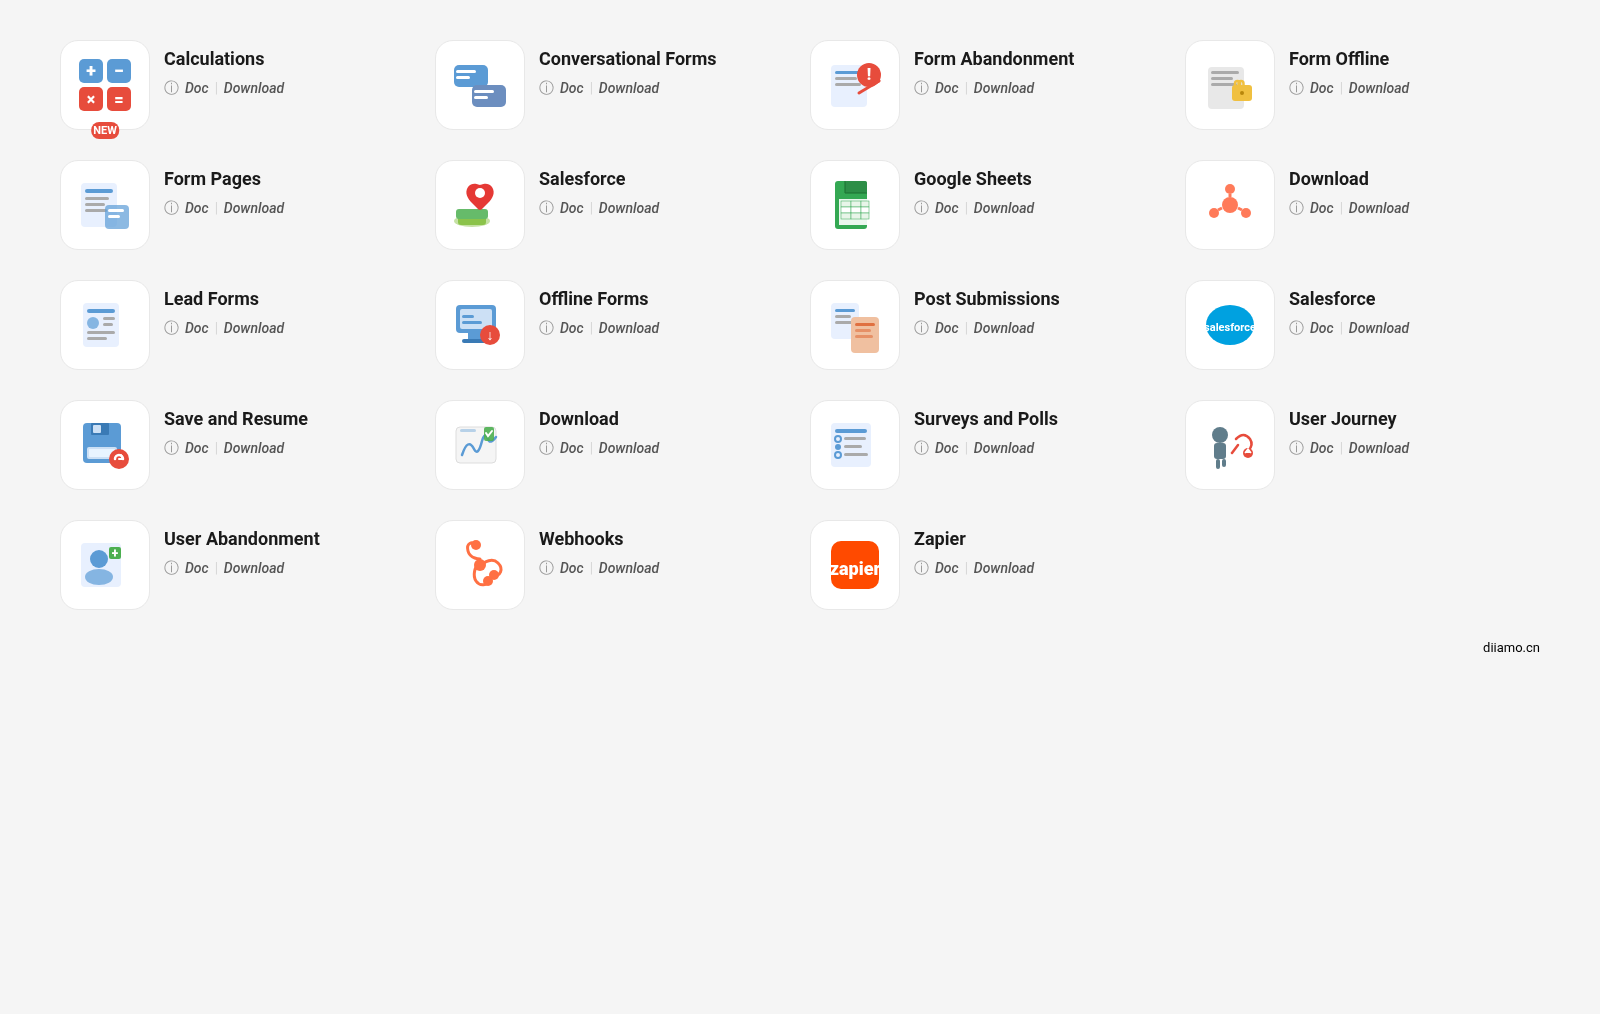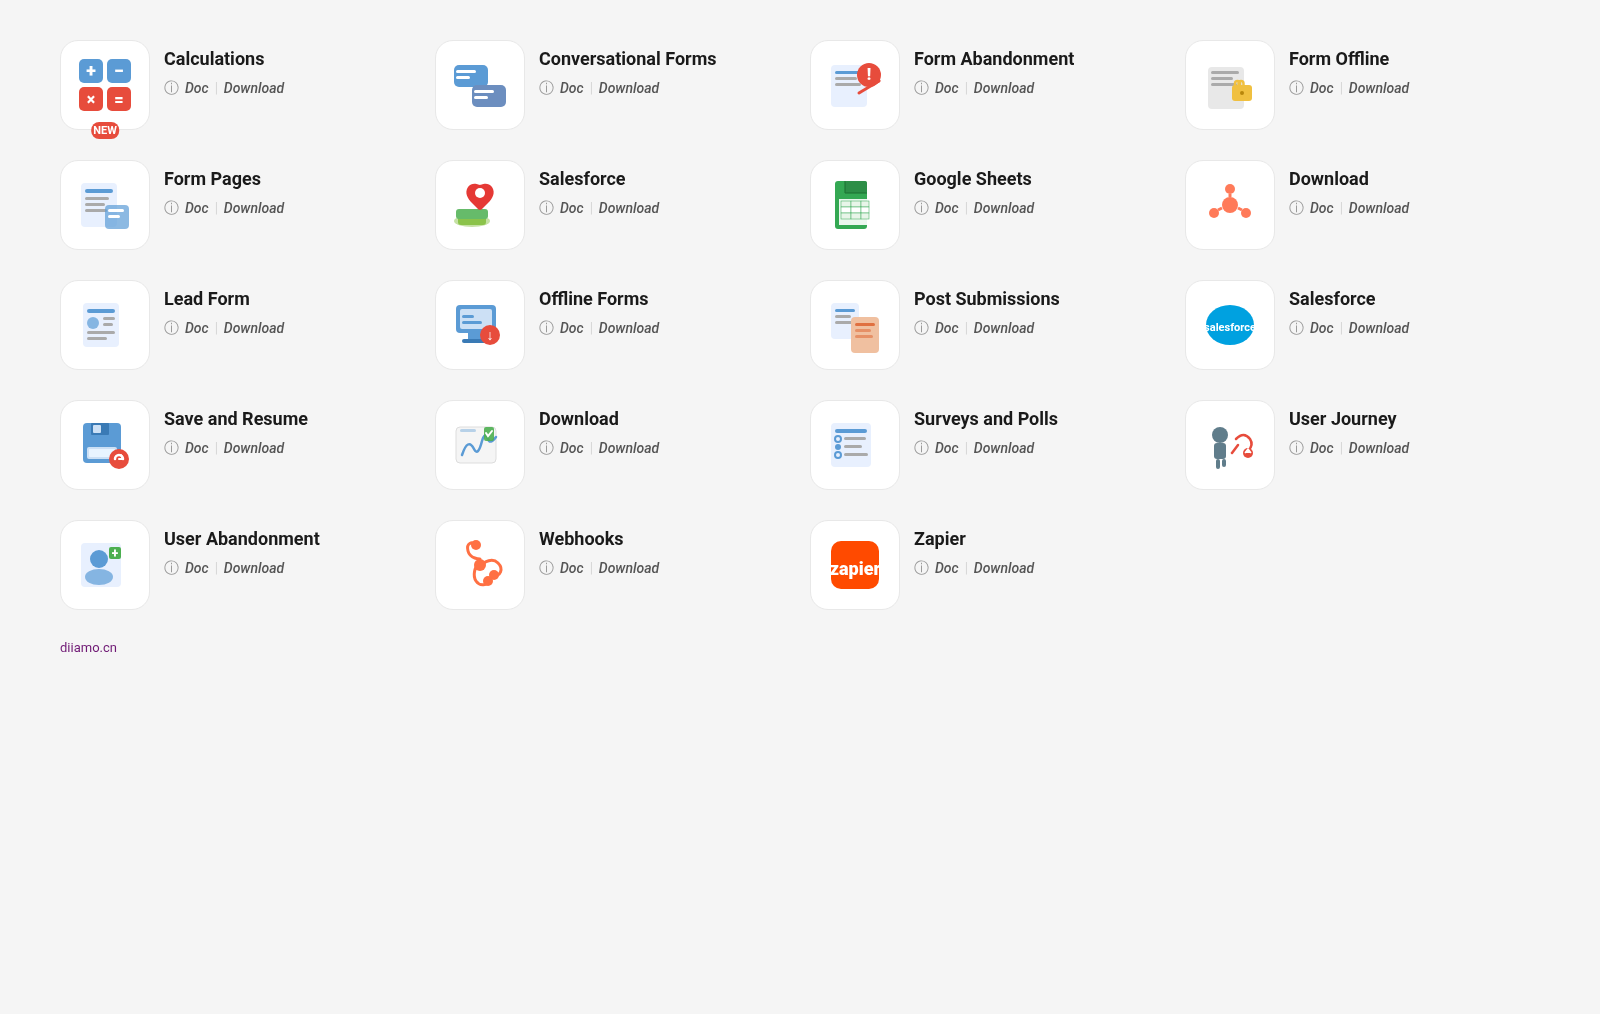--- a/index.html
+++ b/index.html
@@ -77,23 +77,23 @@
       transform: translateX(-50%);
       background: #e74c3c;
       color: #fff;
       font-size: 11px;
       font-weight: 700;
       padding: 2px 2px;
       border-radius: 8px;
       white-space: nowrap;
     }
     .watermark {
-      text-align: left;
+      text-align: right;
       margin-top: 30px;
-      color: #701a75;
+      color: #000000;
       font-size: 13px;
     }
   </style>
 </head>
 <body>
 
 <div class="grid" id="addon-grid">
     <div class="addon-card">
       <div class="addon-icon-wrap">
         <svg viewBox="0 0 56 56" width="56" height="56" xmlns="http://www.w3.org/2000/svg">
@@ -283,21 +283,21 @@
       <rect x="6" y="6" width="36" height="44" rx="4" fill="#e8f0fe"></rect>
       <rect x="10" y="12" width="28" height="4" rx="2" fill="#5b9bd5"></rect>
       <circle cx="16" cy="26" r="6" fill="#5b9bd5" opacity="0.7"></circle>
       <rect x="10" y="34" width="28" height="3" rx="1.5" fill="#aaa"></rect>
       <rect x="10" y="40" width="20" height="3" rx="1.5" fill="#aaa"></rect>
       <rect x="26" y="20" width="12" height="3" rx="1.5" fill="#aaa"></rect>
       <rect x="26" y="26" width="10" height="3" rx="1.5" fill="#aaa"></rect>
     </svg>
       </div>
       <div class="addon-info">
-        <div class="addon-title">Lead Form</div>
+        <div class="addon-title">Lead Forms</div>
         <div class="addon-links">
     <span class="info-icon">ⓘ</span>
     <a href="#">Doc</a>
     <span class="sep">|</span>
     <a href="#">Download</a>
   </div>
       </div>
     </div>
     <div class="addon-card">
       <div class="addon-icon-wrap">

